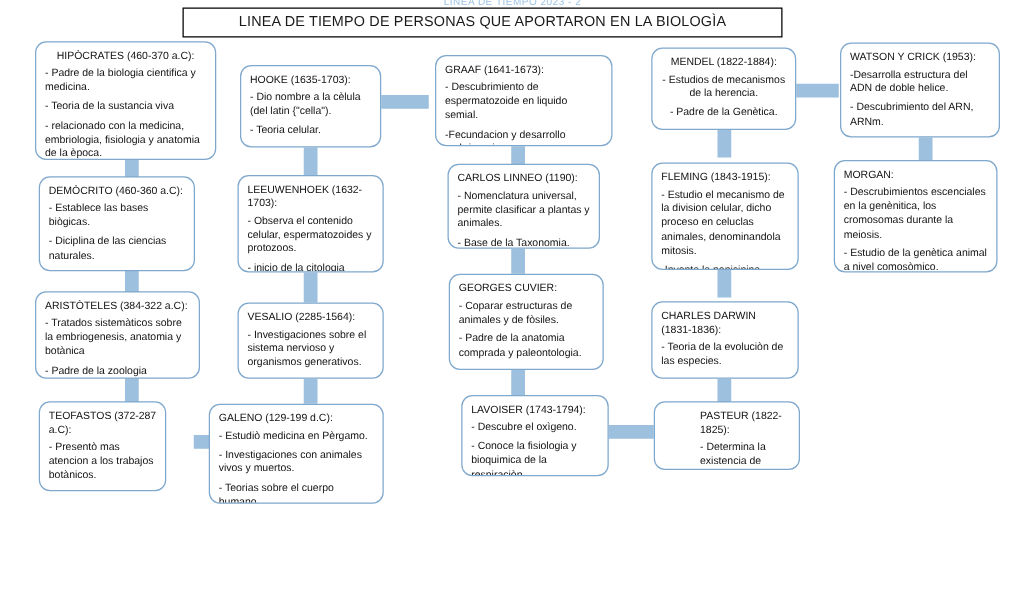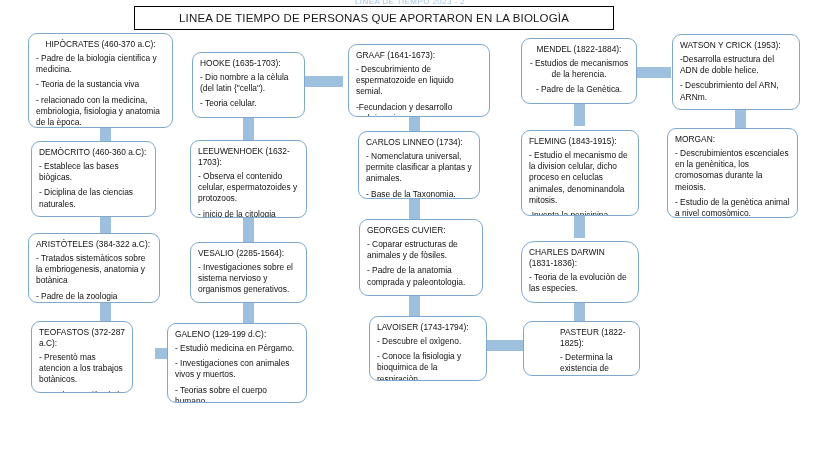--- a/index.html
+++ b/index.html
@@ -33,21 +33,21 @@
     color: #9dc3e6;
     letter-spacing: 0.4px;
     white-space: nowrap;
     overflow: hidden;
     height: 7px;
   }
 
   
   .title-banner {
     position: absolute;
-    left: 134px;
+    left: 146px;
     top: 6px;
     width: 478px;
     height: 22px;
     border: 1px solid #000000;
     background: #ffffff;
     display: flex;
     align-items: center;
     justify-content: center;
   }
   .title-banner .title-text {
@@ -180,21 +180,21 @@
     <span class="ln">- Teorias sobre el cuerpo humano.</span>
   </div>
 
   <div class="node" style="left:348px; top:44px; width:142px; height:73px;">
     <span class="hd">GRAAF (1641-1673):</span>
     <span class="ln">- Descubrimiento de espermatozoide en liquido semial.</span>
     <span class="ln">-Fecundacion y desarrollo embrionario</span>
   </div>
 
   <div class="node" style="left:358px; top:131px; width:122px; height:68px;">
-    <span class="hd">CARLOS LINNEO (1734):</span>
+    <span class="hd">CARLOS LINNEO (1190):</span>
     <span class="ln">- Nomenclatura universal, permite clasificar a plantas y animales.</span>
     <span class="ln">- Base de la Taxonomia.</span>
   </div>
 
   <div class="node" style="left:359px; top:219px; width:124px; height:77px;">
     <span class="hd">GEORGES CUVIER:</span>
     <span class="ln">- Coparar estructuras de animales y de fòsiles.</span>
     <span class="ln">- Padre de la anatomia comprada y paleontologia.</span>
   </div>
 
@@ -209,21 +209,21 @@
     <span class="ln center">- Estudios de mecanismos de la herencia.</span>
     <span class="ln center">- Padre de la Genètica.</span>
   </div>
 
   <div class="node" style="left:521px; top:130px; width:118px; height:86px;">
     <span class="hd">FLEMING (1843-1915):</span>
     <span class="ln">- Estudio el mecanismo de la division celular, dicho proceso en celuclas animales, denominandola mitosis.</span>
     <span class="ln">-Inventa la penicinina.</span>
   </div>
 
-  <div class="node" style="left:521px; top:241px; width:118px; height:62px;border-radius:13px;">
+  <div class="node" style="left:521px; top:241px; width:118px; height:62px;">
     <span class="hd">CHARLES DARWIN (1831-1836):</span>
     <span class="ln">- Teoria de la evoluciòn de las especies.</span>
   </div>
 
   <div class="node" style="left:523px; top:321px; width:117px; height:55px;padding-left:36px;">
     <span class="hd">PASTEUR (1822-1825):</span>
     <span class="ln">- Determina la existencia de bacterias.</span>
   </div>
 
   <div class="node" style="left:672px; top:34px; width:128px; height:76px;">

